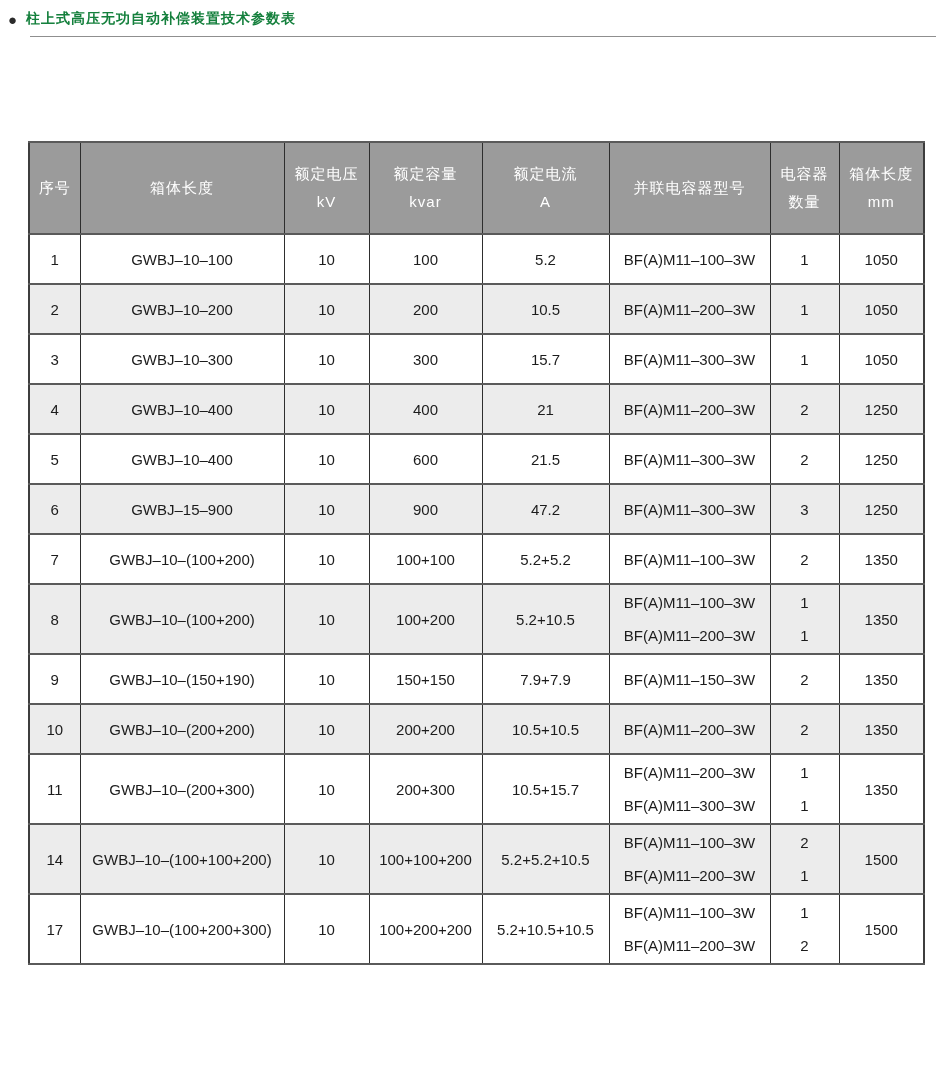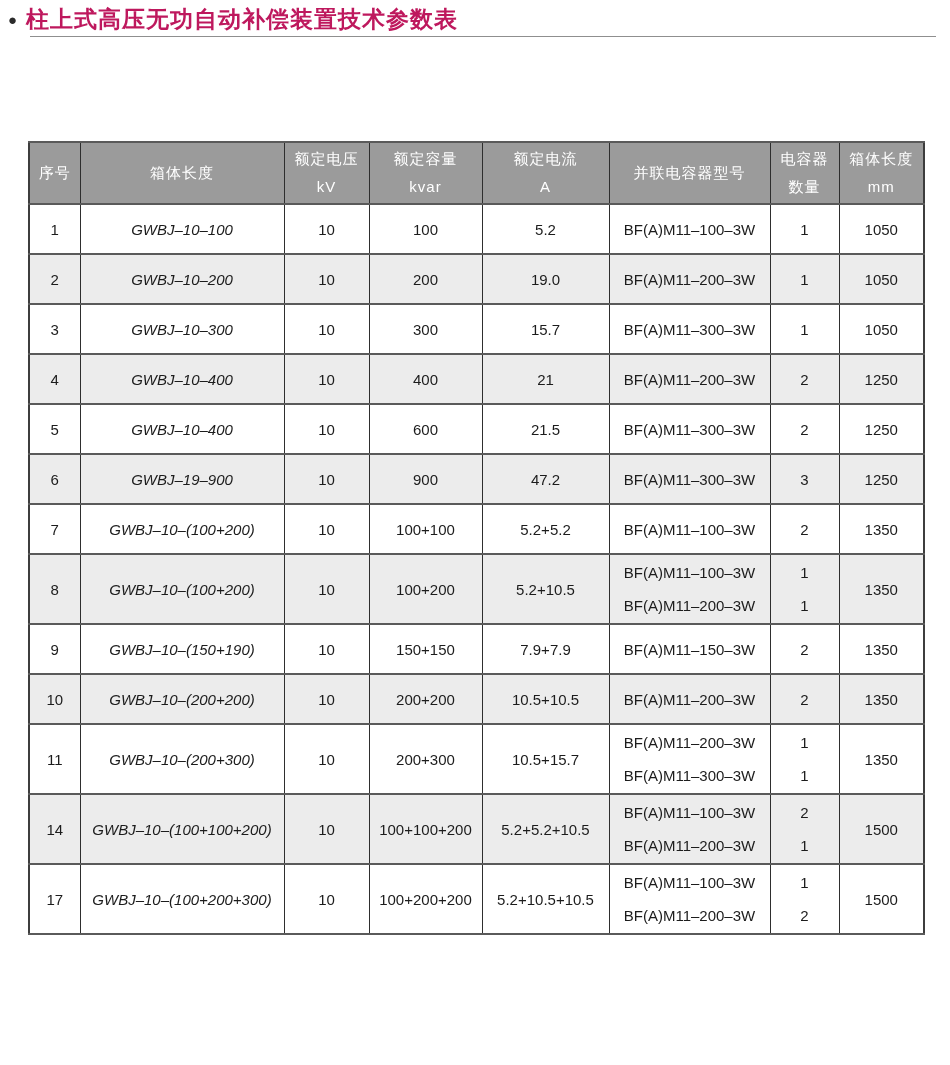--- a/index.html
+++ b/index.html
@@ -18,23 +18,23 @@
     gap: 9px;
     padding: 6px 0 0 8px;
     height: 26px;
   }
   .bullet {
     color: #2b2b2b;
     font-size: 15px;
     line-height: 1;
   }
   .page-title {
-    font-size: 23px;
+    font-size: 14px;
     font-weight: bold;
-    color: #be185d;
+    color: #15803d;
     letter-spacing: 1px;
     text-align: right;
   }
   .title-divider {
     height: 1px;
     background: #8f8f8f;
     margin: 4px 14px 0 30px;
   }
   .table-wrap {
     margin: 104px 0 0 28px;
@@ -51,36 +51,35 @@
     border: 1px solid #2e2e2e;
   }
   table.params { border: 2px solid #3d3d3d; }
   table.params th, table.params td {
     border-top: 2px solid #5a5a5a;
     border-bottom: 2px solid #5a5a5a;
     padding: 0;
     text-align: center;
     vertical-align: middle;
   }
-  thead tr { height: 62px; }
+  thead tr { height: 92px; }
   thead th {
     background: #9b9b9b;
     color: #ffffff;
     font-weight: normal;
     font-size: 15px;
     letter-spacing: 1px;
   }
   thead th div { line-height: 1.85; }
   tbody tr { height: 50px; background: #ffffff; }
   tbody tr.alt { background: #ececec; }
   tbody tr.tall { height: 70px; }
   td.c-model {
     text-align: left;
     padding-left: 12px;
-    font-style: italic;
   }
   td .stack { line-height: 1.0; padding: 6px 0; }
   tr.tall td .stack { line-height: 1.0; padding: 9px 0; }
   col.w-no { width: 51px; }
   col.w-model { width: 204px; }
   col.w-volt { width: 85px; }
   col.w-cap { width: 113px; }
   col.w-cur { width: 127px; }
   col.w-capmodel { width: 161px; }
   col.w-qty { width: 69px; }
@@ -153,21 +152,21 @@
           <td>
             <div class="stack">1</div>
           </td>
           <td>1050</td>
         </tr>
         <tr class="alt ">
           <td>2</td>
           <td class="c-model">GWBJ–10–200</td>
           <td>10</td>
           <td>200</td>
-          <td>19.0</td>
+          <td>10.5</td>
           <td>
             <div class="stack">BF(A)M11–200–3W</div>
           </td>
           <td>
             <div class="stack">1</div>
           </td>
           <td>1050</td>
         </tr>
         <tr class="">
           <td>3</td>
@@ -206,21 +205,21 @@
           <td>
             <div class="stack">BF(A)M11–300–3W</div>
           </td>
           <td>
             <div class="stack">2</div>
           </td>
           <td>1250</td>
         </tr>
         <tr class="alt ">
           <td>6</td>
-          <td class="c-model">GWBJ–19–900</td>
+          <td class="c-model">GWBJ–15–900</td>
           <td>10</td>
           <td>900</td>
           <td>47.2</td>
           <td>
             <div class="stack">BF(A)M11–300–3W</div>
           </td>
           <td>
             <div class="stack">3</div>
           </td>
           <td>1250</td>

